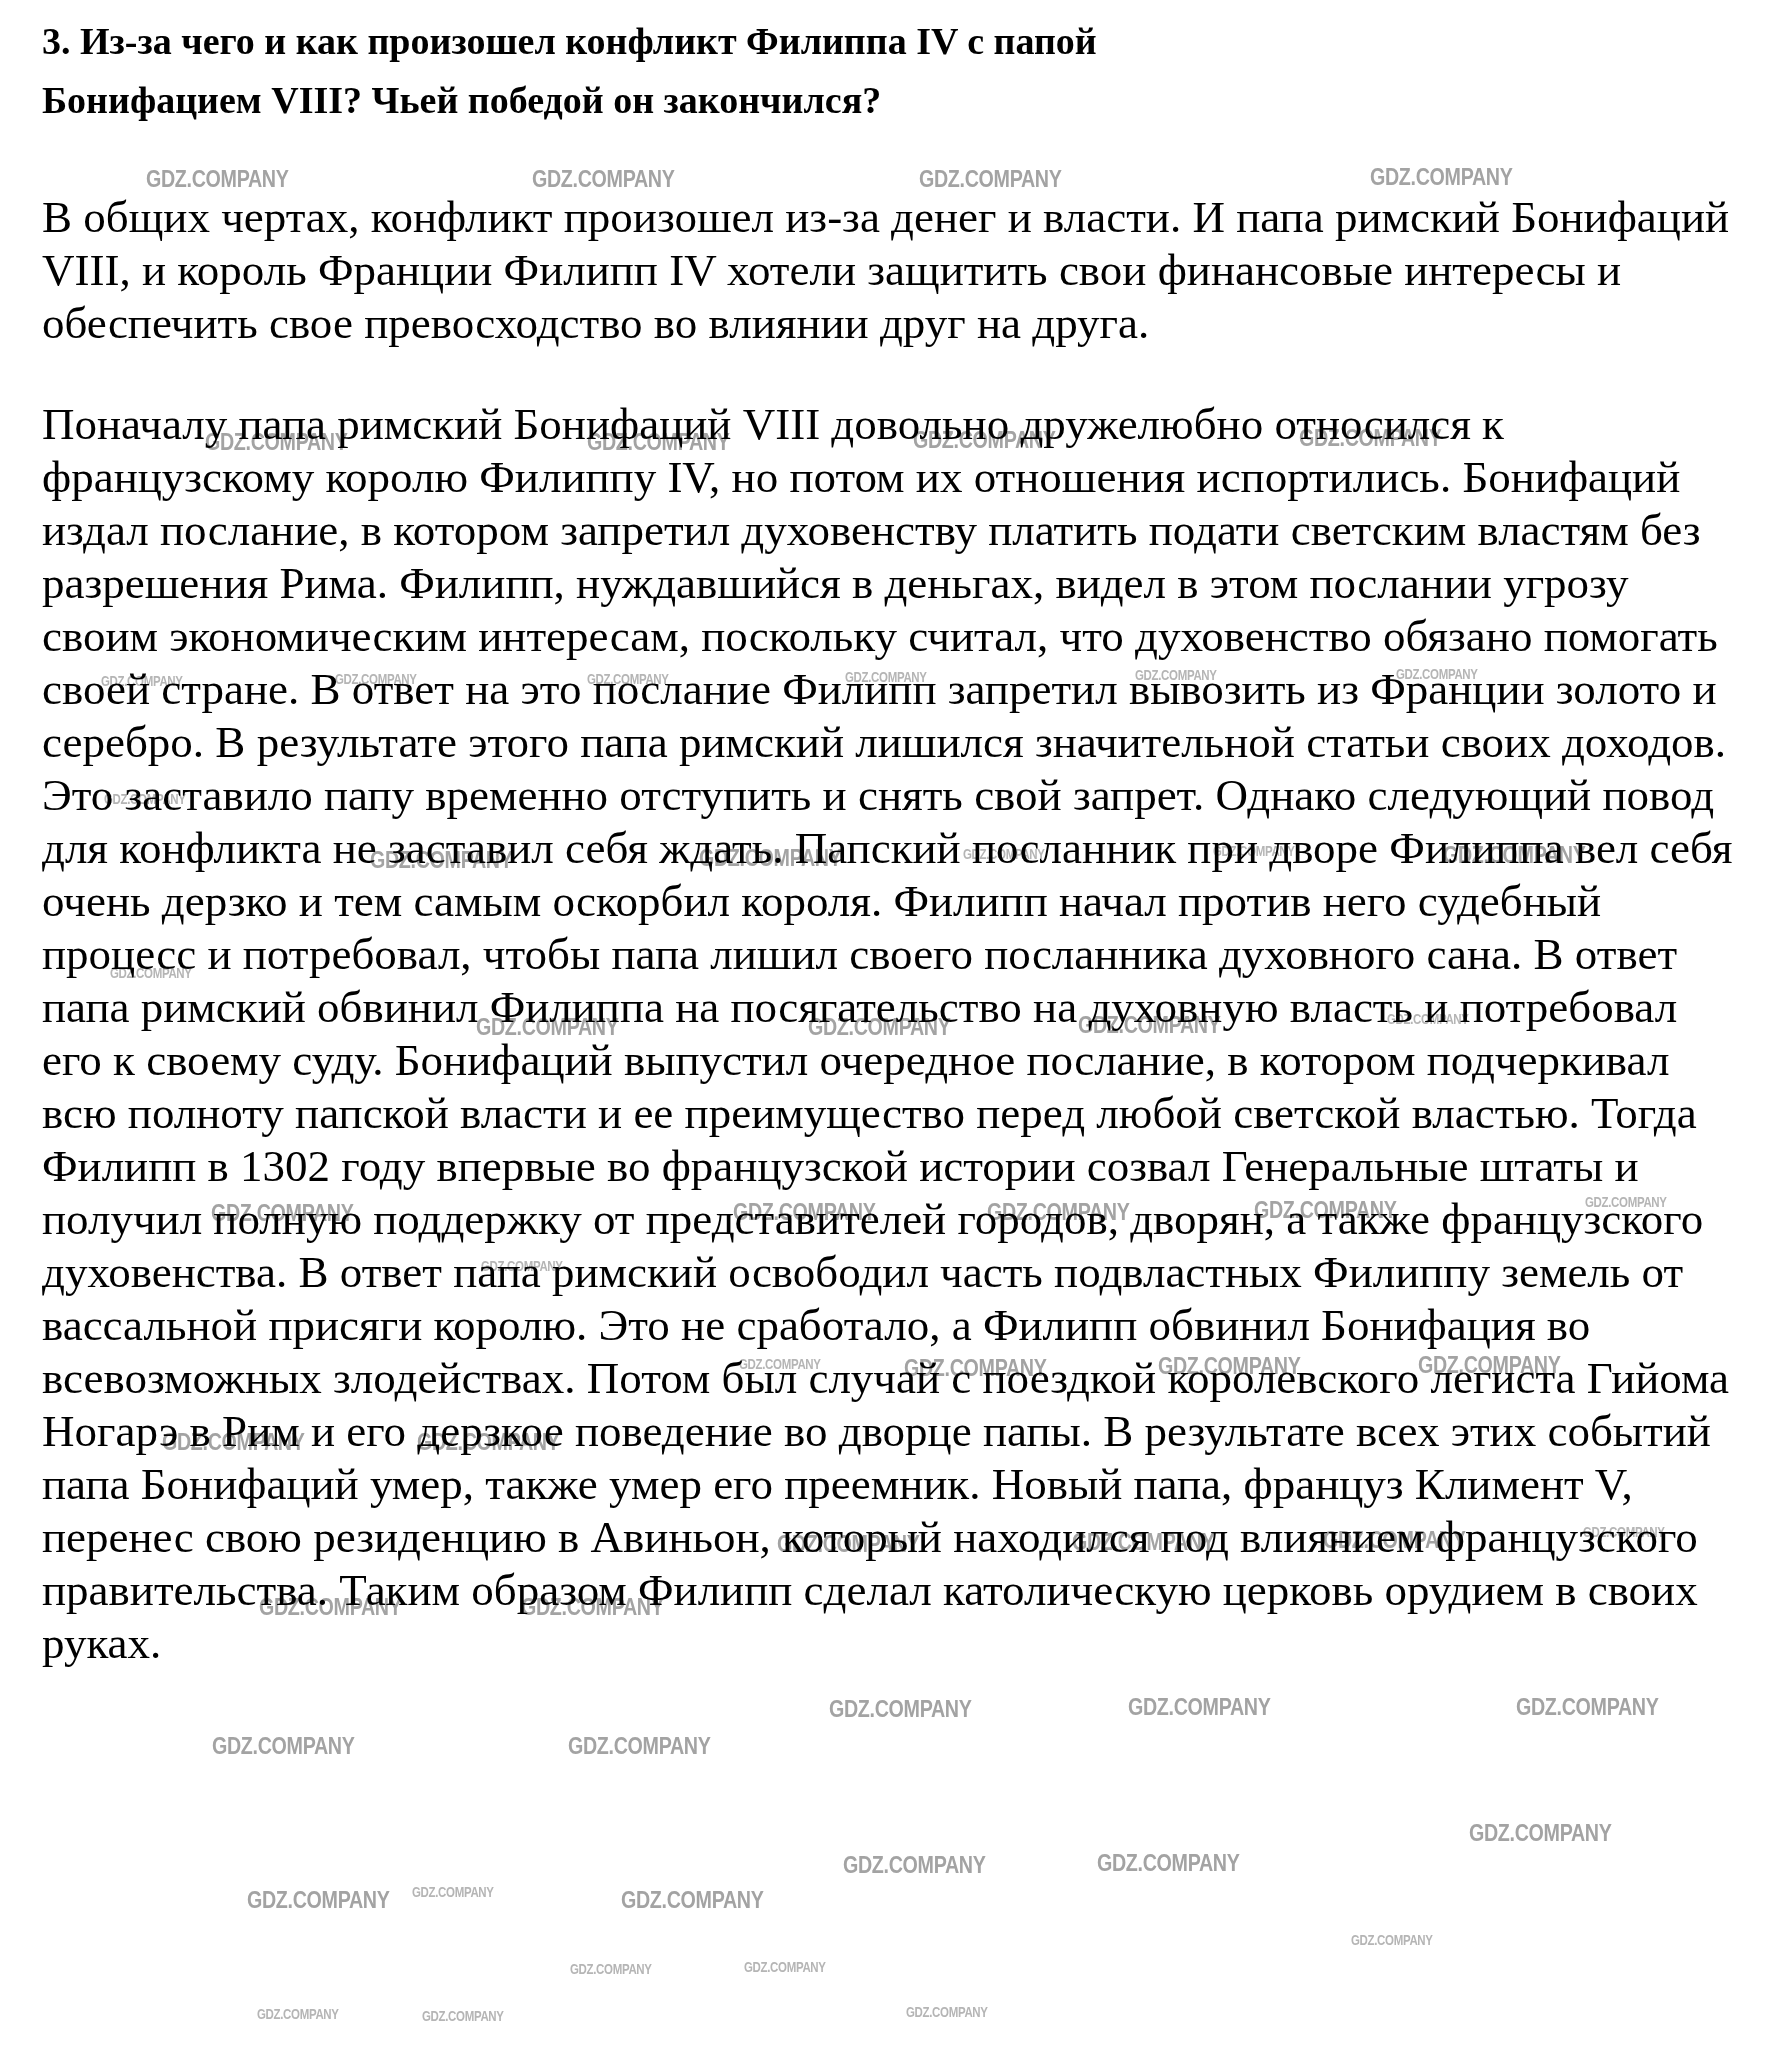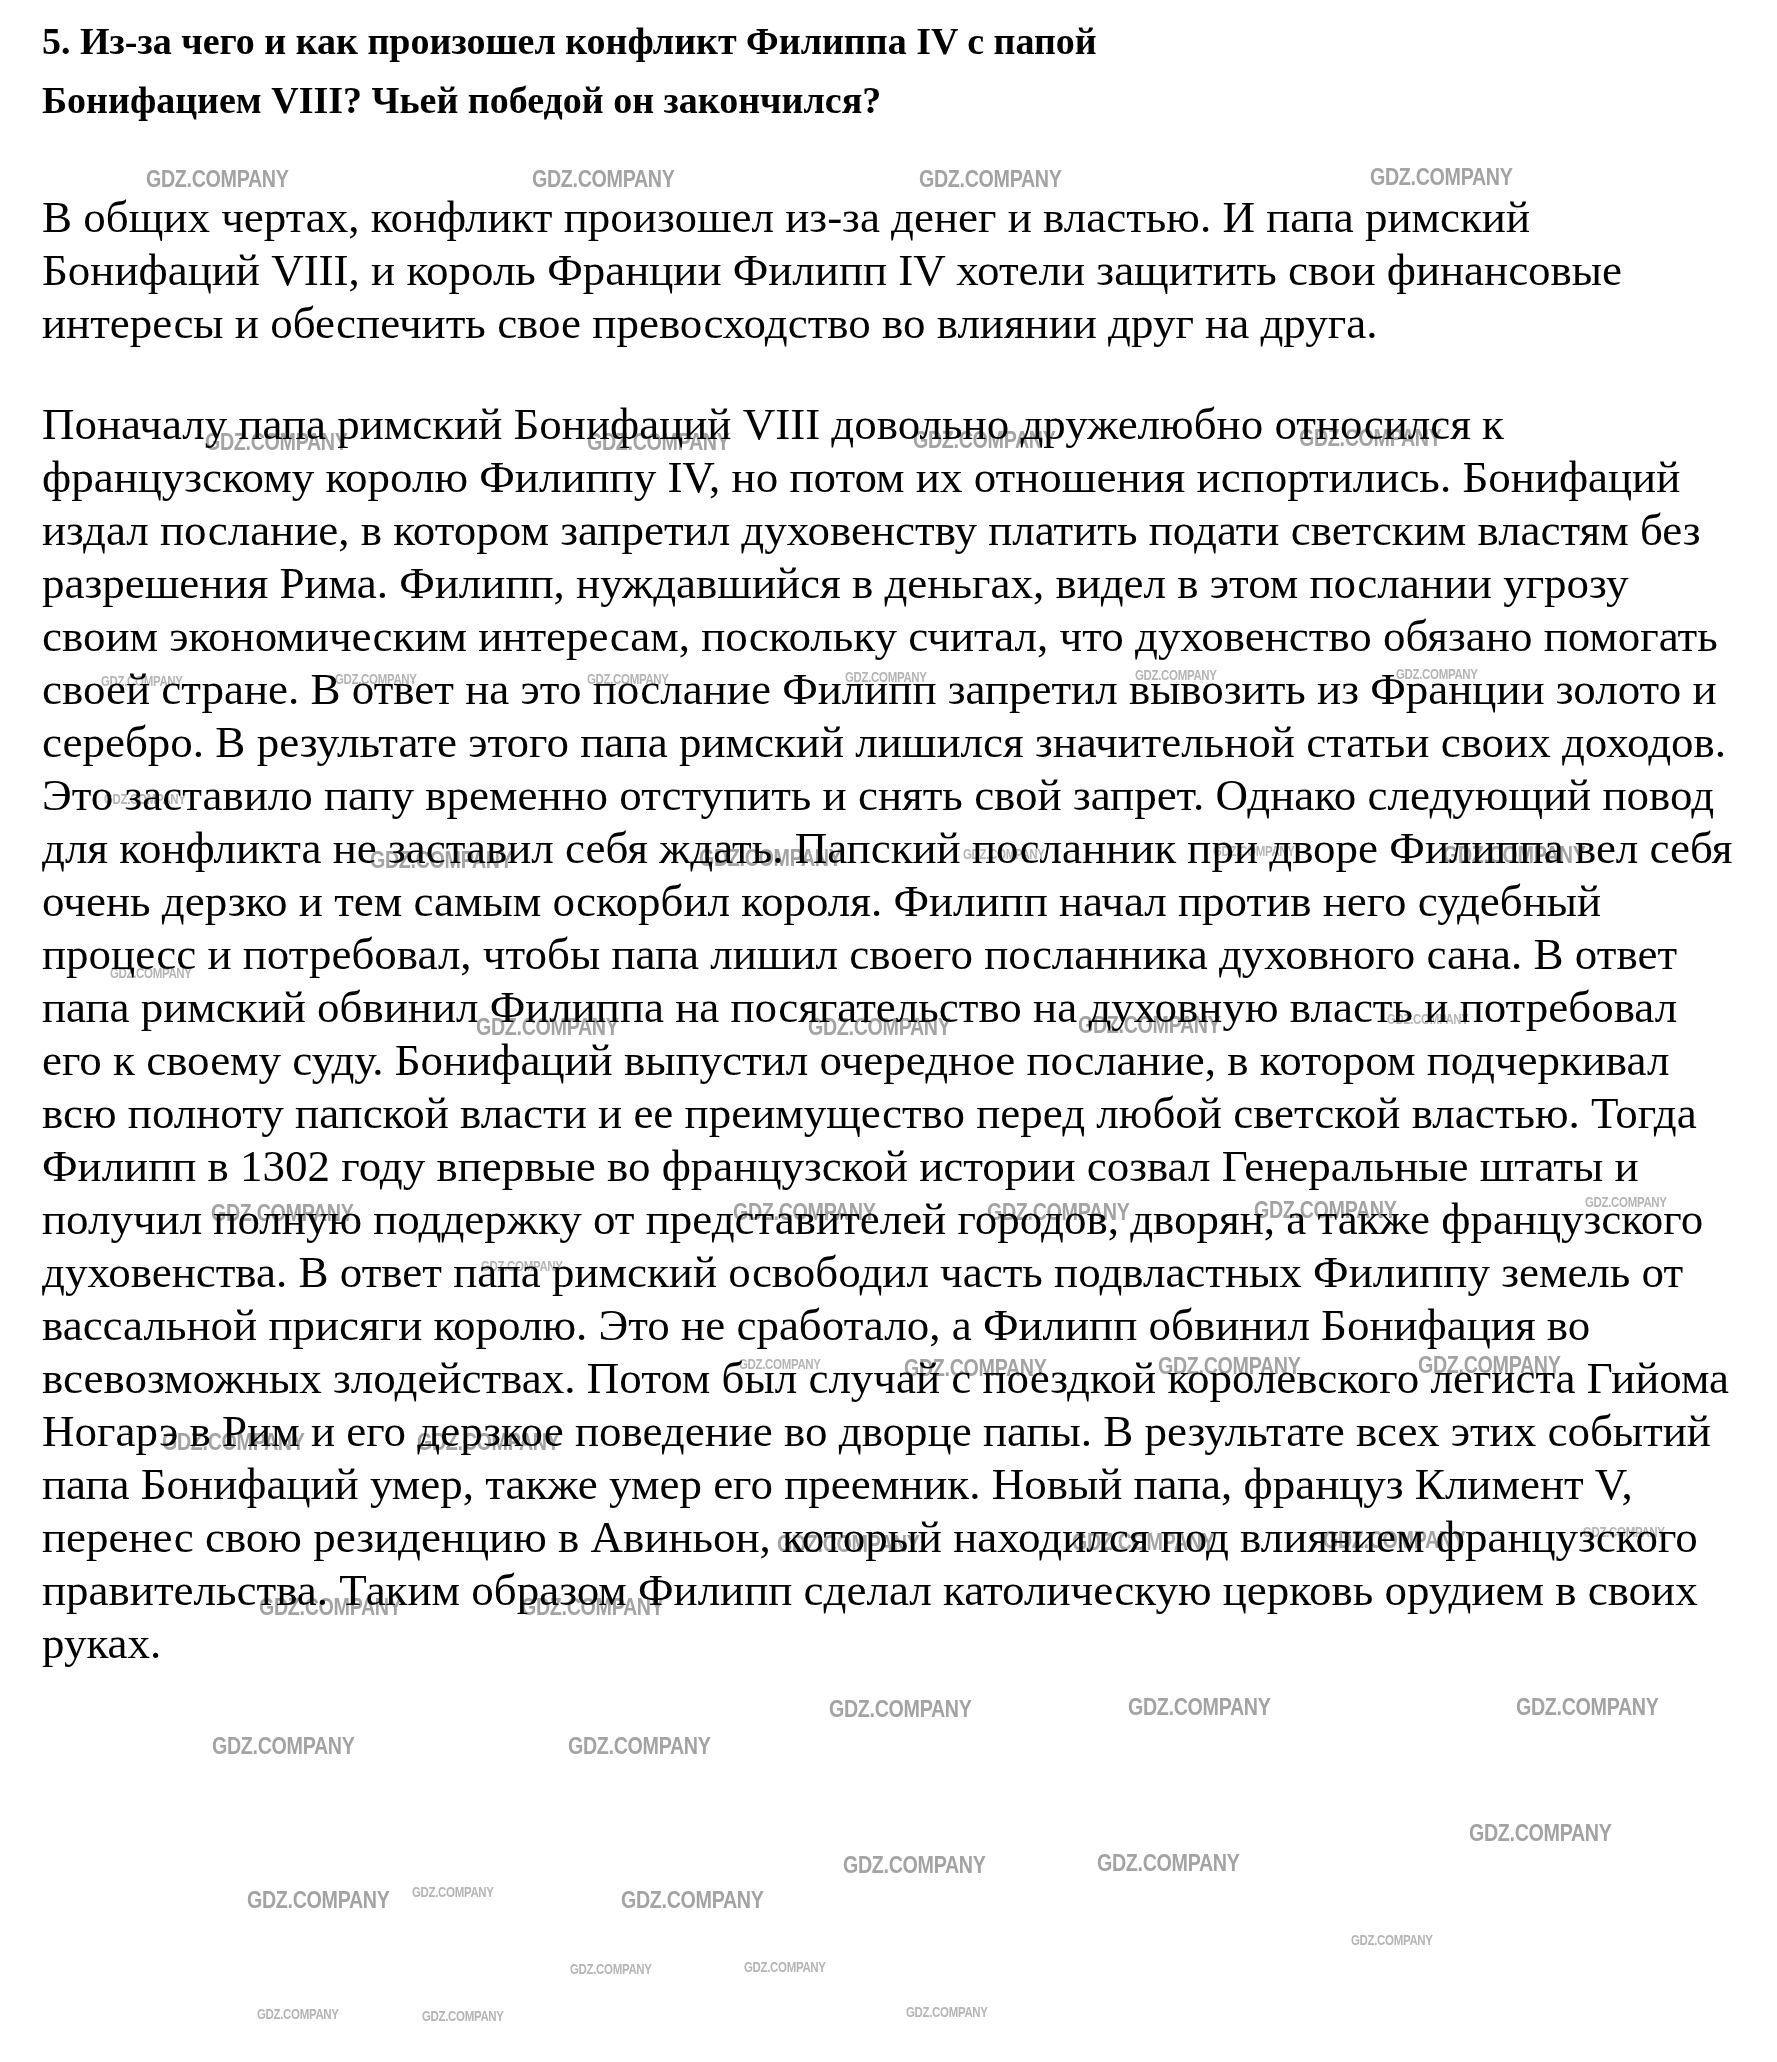--- a/index.html
+++ b/index.html
@@ -135,21 +135,21 @@
       <span class="wm" style="left: 621px; top: 1886px;">GDZ.COMPANY</span>
       <span class="wm wm-small" style="left: 1351px; top: 1932px;">GDZ.COMPANY</span>
       <span class="wm wm-small" style="left: 570px; top: 1961px;">GDZ.COMPANY</span>
       <span class="wm wm-small" style="left: 744px; top: 1959px;">GDZ.COMPANY</span>
       <span class="wm wm-small" style="left: 257px; top: 2006px;">GDZ.COMPANY</span>
       <span class="wm wm-small" style="left: 422px; top: 2008px;">GDZ.COMPANY</span>
       <span class="wm wm-small" style="left: 906px; top: 2004px;">GDZ.COMPANY</span>
     </div>
 
   <div class="text-layer">
-    <h1 class="heading">5. Из-за чего и как произошел конфликт Филиппа IV с папой Бонифацием VIII? Чьей победой он закончился?</h1>
+    <h1 class="heading">3. Из-за чего и как произошел конфликт Филиппа IV с папой Бонифацием VIII? Чьей победой он закончился?</h1>
 
-    <p class="para para-first">В общих чертах, конфликт произошел из-за денег и властью. И папа римский Бонифаций VIII, и король Франции Филипп IV хотели защитить свои финансовые интересы и обеспечить свое превосходство во влиянии друг на друга.</p>
+    <p class="para para-first">В общих чертах, конфликт произошел из-за денег и власти. И папа римский Бонифаций VIII, и король Франции Филипп IV хотели защитить свои финансовые интересы и обеспечить свое превосходство во влиянии друг на друга.</p>
 
     <p class="para para-second">Поначалу папа римский Бонифаций VIII довольно дружелюбно относился к французскому королю Филиппу IV, но потом их отношения испортились. Бонифаций издал послание, в котором запретил духовенству платить подати светским властям без разрешения Рима. Филипп, нуждавшийся в деньгах, видел в этом послании угрозу своим экономическим интересам, поскольку считал, что духовенство обязано помогать своей стране. В ответ на это послание Филипп запретил вывозить из Франции золото и серебро. В результате этого папа римский лишился значительной статьи своих доходов. Это заставило папу временно отступить и снять свой запрет. Однако следующий повод для конфликта не заставил себя ждать. Папский посланник при дворе Филиппа вел себя очень дерзко и тем самым оскорбил короля. Филипп начал против него судебный процесс и потребовал, чтобы папа лишил своего посланника духовного сана. В ответ папа римский обвинил Филиппа на посягательство на духовную власть и потребовал его к своему суду. Бонифаций выпустил очередное послание, в котором подчеркивал всю полноту папской власти и ее преимущество перед любой светской властью. Тогда Филипп в 1302 году впервые во французской истории созвал Генеральные штаты и получил полную поддержку от представителей городов, дворян, а также французского духовенства. В ответ папа римский освободил часть подвластных Филиппу земель от вассальной присяги королю. Это не сработало, а Филипп обвинил Бонифация во всевозможных злодействах. Потом был случай с поездкой королевского легиста Гийома Ногарэ в Рим и его дерзкое поведение во дворце папы. В результате всех этих событий папа Бонифаций умер, также умер его преемник. Новый папа, француз Климент V, перенес свою резиденцию в Авиньон, который находился под влиянием французского правительства. Таким образом Филипп сделал католическую церковь орудием в своих руках.</p>
   </div>
 
 </div>
 
 
 </body></html>

